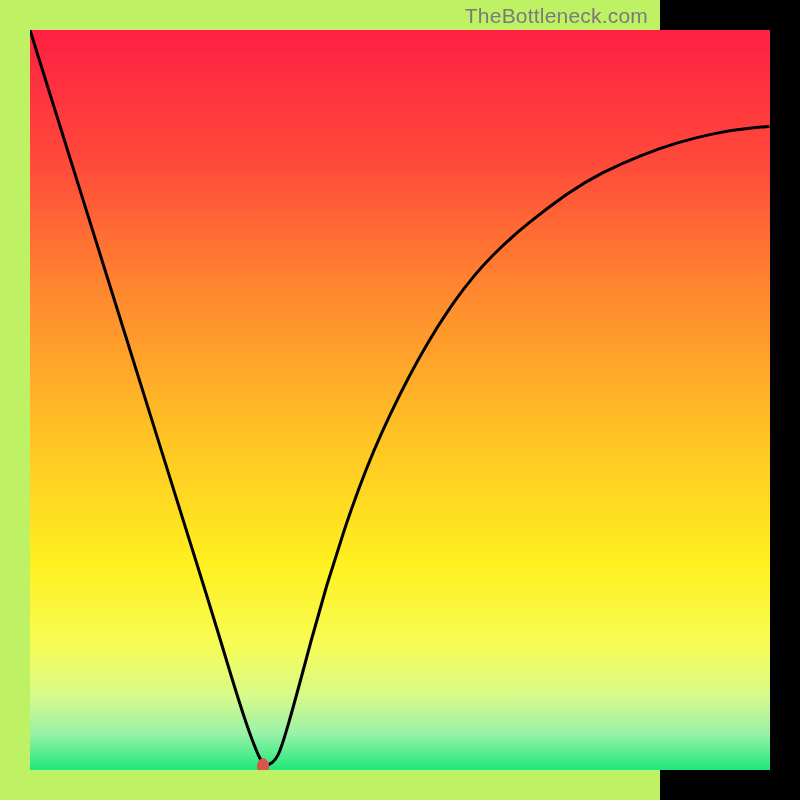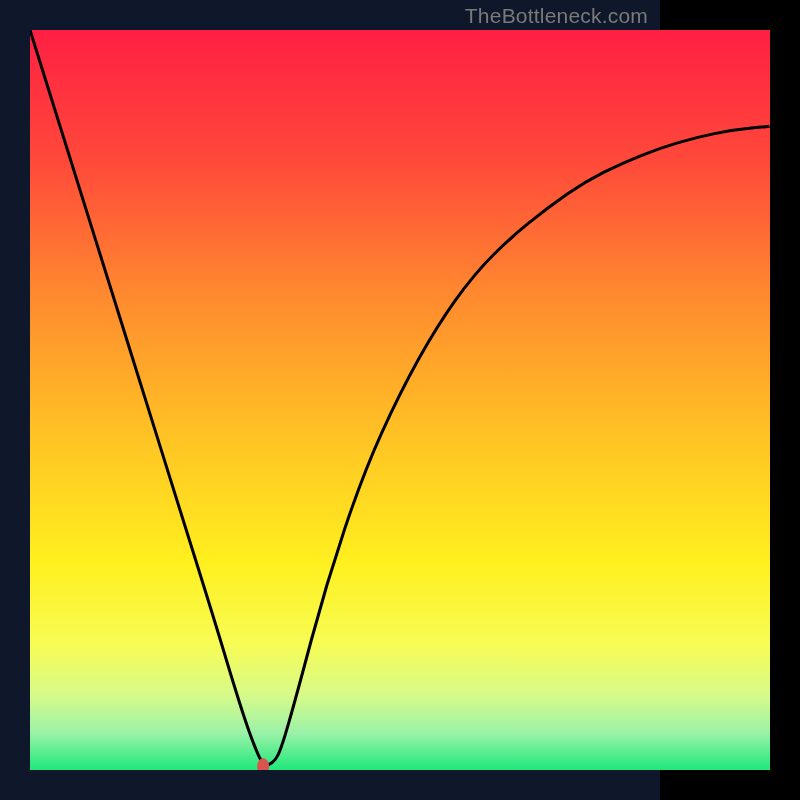--- a/index.html
+++ b/index.html
@@ -10,21 +10,21 @@
     background: #000;
     overflow: hidden;
     font-family: Arial, Helvetica, sans-serif;
   }
   .frame {
     position: absolute;
     left: 0;
     top: 0;
     width: 660px;
     height: 800px;
-    background: #0f172a;
+    background: #bef264;
   }
   .plot {
     position: absolute;
     left: 30px;
     top: 30px;
     width: 740px;
     height: 740px;
     overflow: hidden;
   }
   .gradient {

